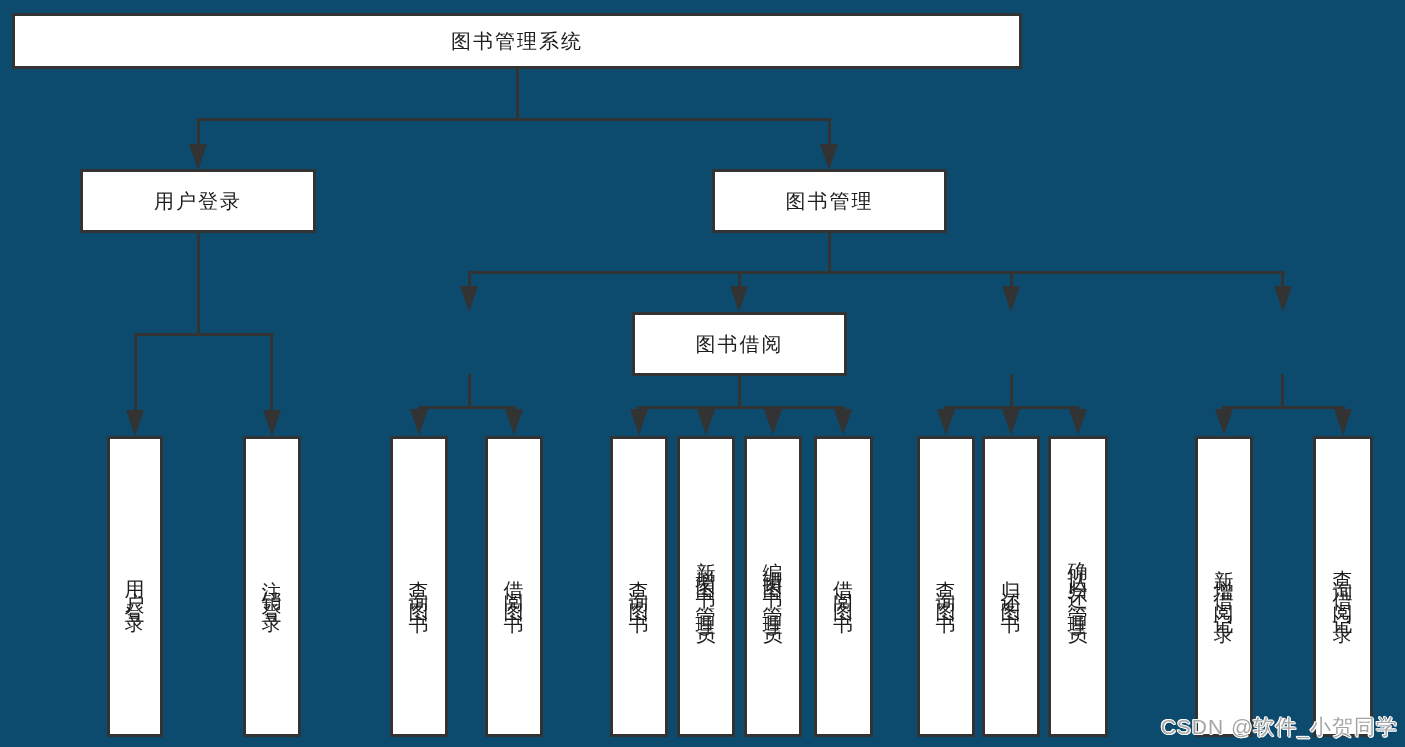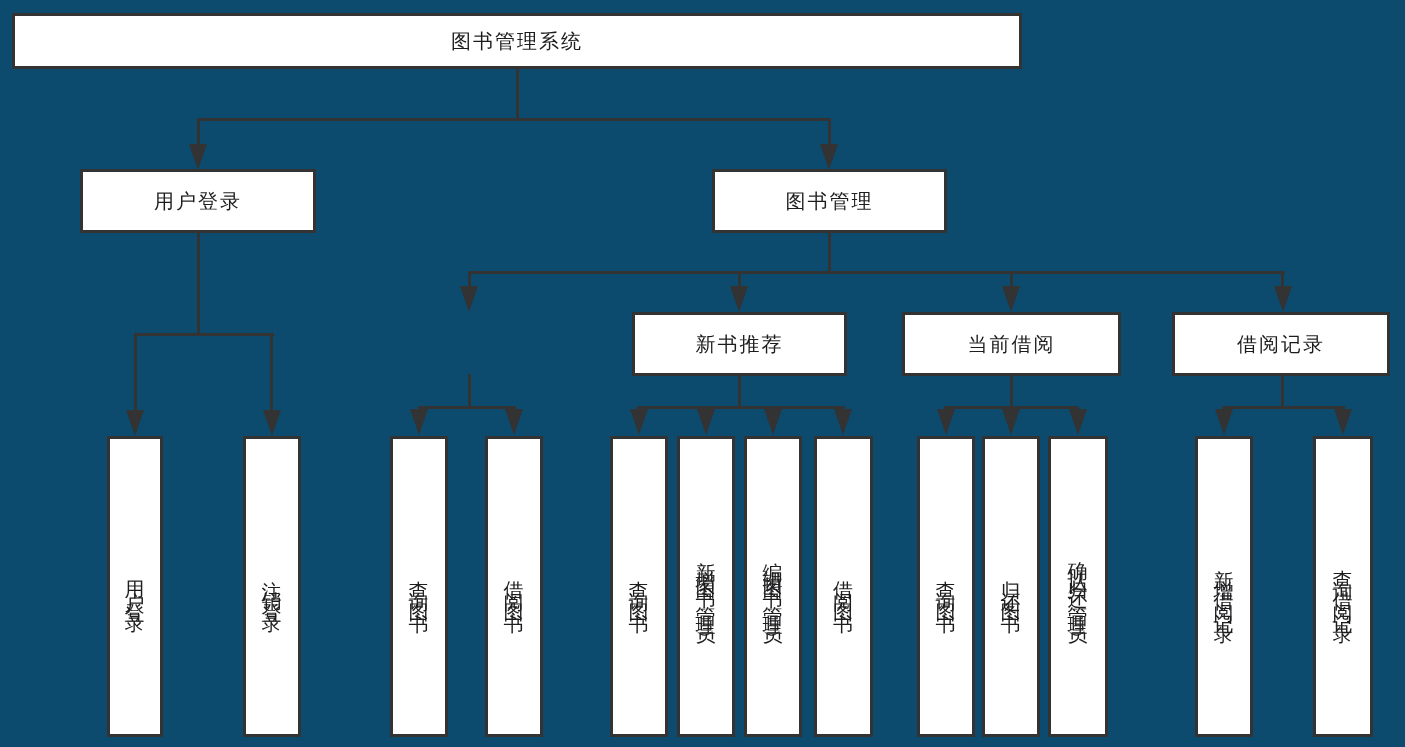--- a/index.html
+++ b/index.html
@@ -91,27 +91,21 @@
   <div class="line" style="left:468px;top:271px;width:3px;height:18px;"></div>
   <div class="arr" style="left:460px;top:286px;"></div>
   <div class="line" style="left:738px;top:271px;width:3px;height:18px;"></div>
   <div class="arr" style="left:730px;top:286px;"></div>
   <div class="line" style="left:1010px;top:271px;width:3px;height:18px;"></div>
   <div class="arr" style="left:1002px;top:286px;"></div>
   <div class="line" style="left:1281px;top:271px;width:3px;height:18px;"></div>
   <div class="arr" style="left:1274px;top:286px;"></div>
 
   <div class="box" style="left:632px;top:312px;width:215px;height:64px;">
-    <span class="hlabel">新书推荐</span>
-  </div>
-  <div class="box" style="left:902px;top:312px;width:219px;height:64px;">
-    <span class="hlabel">当前借阅</span>
-  </div>
-  <div class="box" style="left:1172px;top:312px;width:218px;height:64px;">
-    <span class="hlabel">借阅记录</span>
+    <span class="hlabel">图书借阅</span>
   </div>
 
   <div class="line" style="left:468px;top:374px;width:3px;height:34px;"></div>
   <div class="line" style="left:418px;top:406px;width:98px;height:3px;"></div>
   <div class="arr" style="left:410px;top:409px;"></div>
   <div class="arr" style="left:505px;top:409px;"></div>
 
   <div class="line" style="left:738px;top:374px;width:3px;height:34px;"></div>
   <div class="line" style="left:637px;top:406px;width:208px;height:3px;"></div>
   <div class="arr" style="left:630px;top:409px;"></div>
@@ -167,14 +161,15 @@
     <span class="vlabel" style="letter-spacing:9px;">确认归还（管理员）</span>
   </div>
 
   <div class="box" style="left:1195px;top:436px;width:58px;height:301px;">
     <span class="vlabel">新增借阅记录</span>
   </div>
   <div class="box" style="left:1313px;top:436px;width:60px;height:301px;">
     <span class="vlabel">查询借阅记录</span>
   </div>
 
+  <div class="watermark">CSDN @软件_小贺同学</div>
 
 </div>
 
 </body></html>

